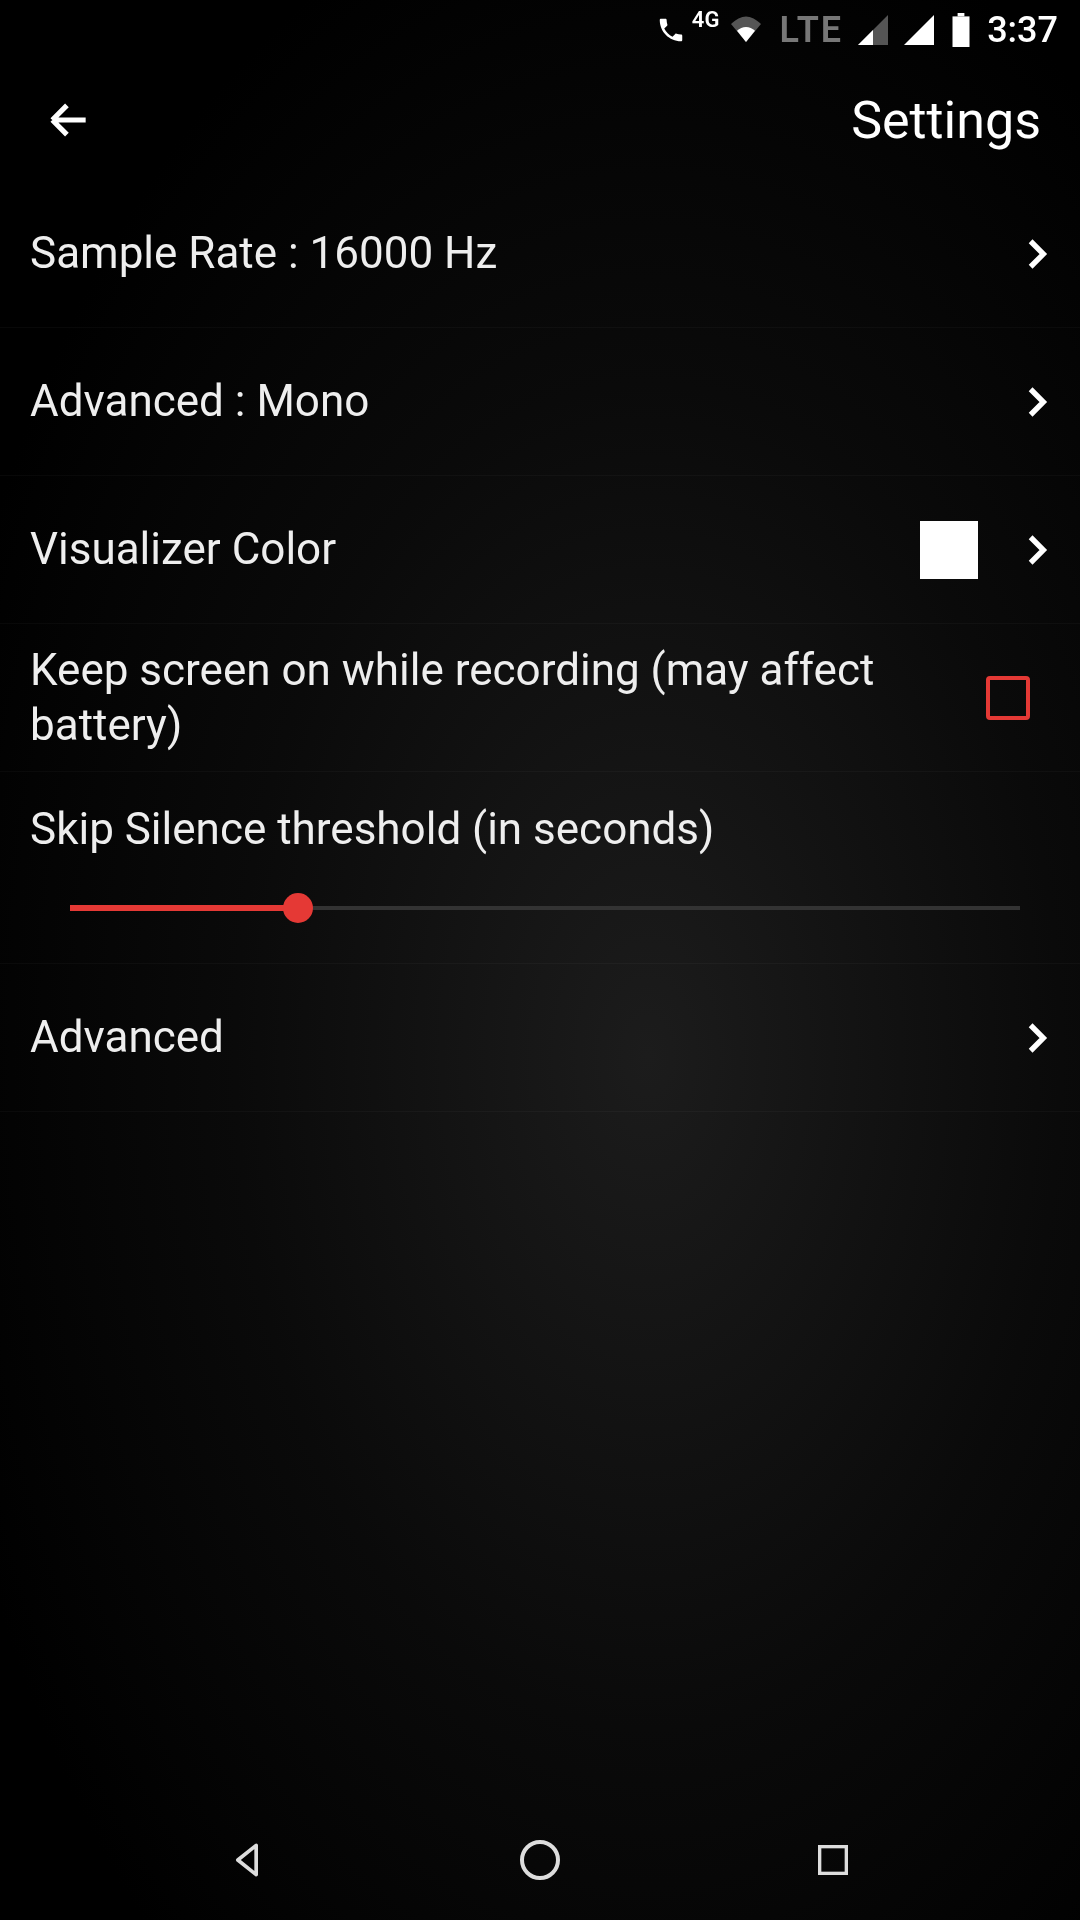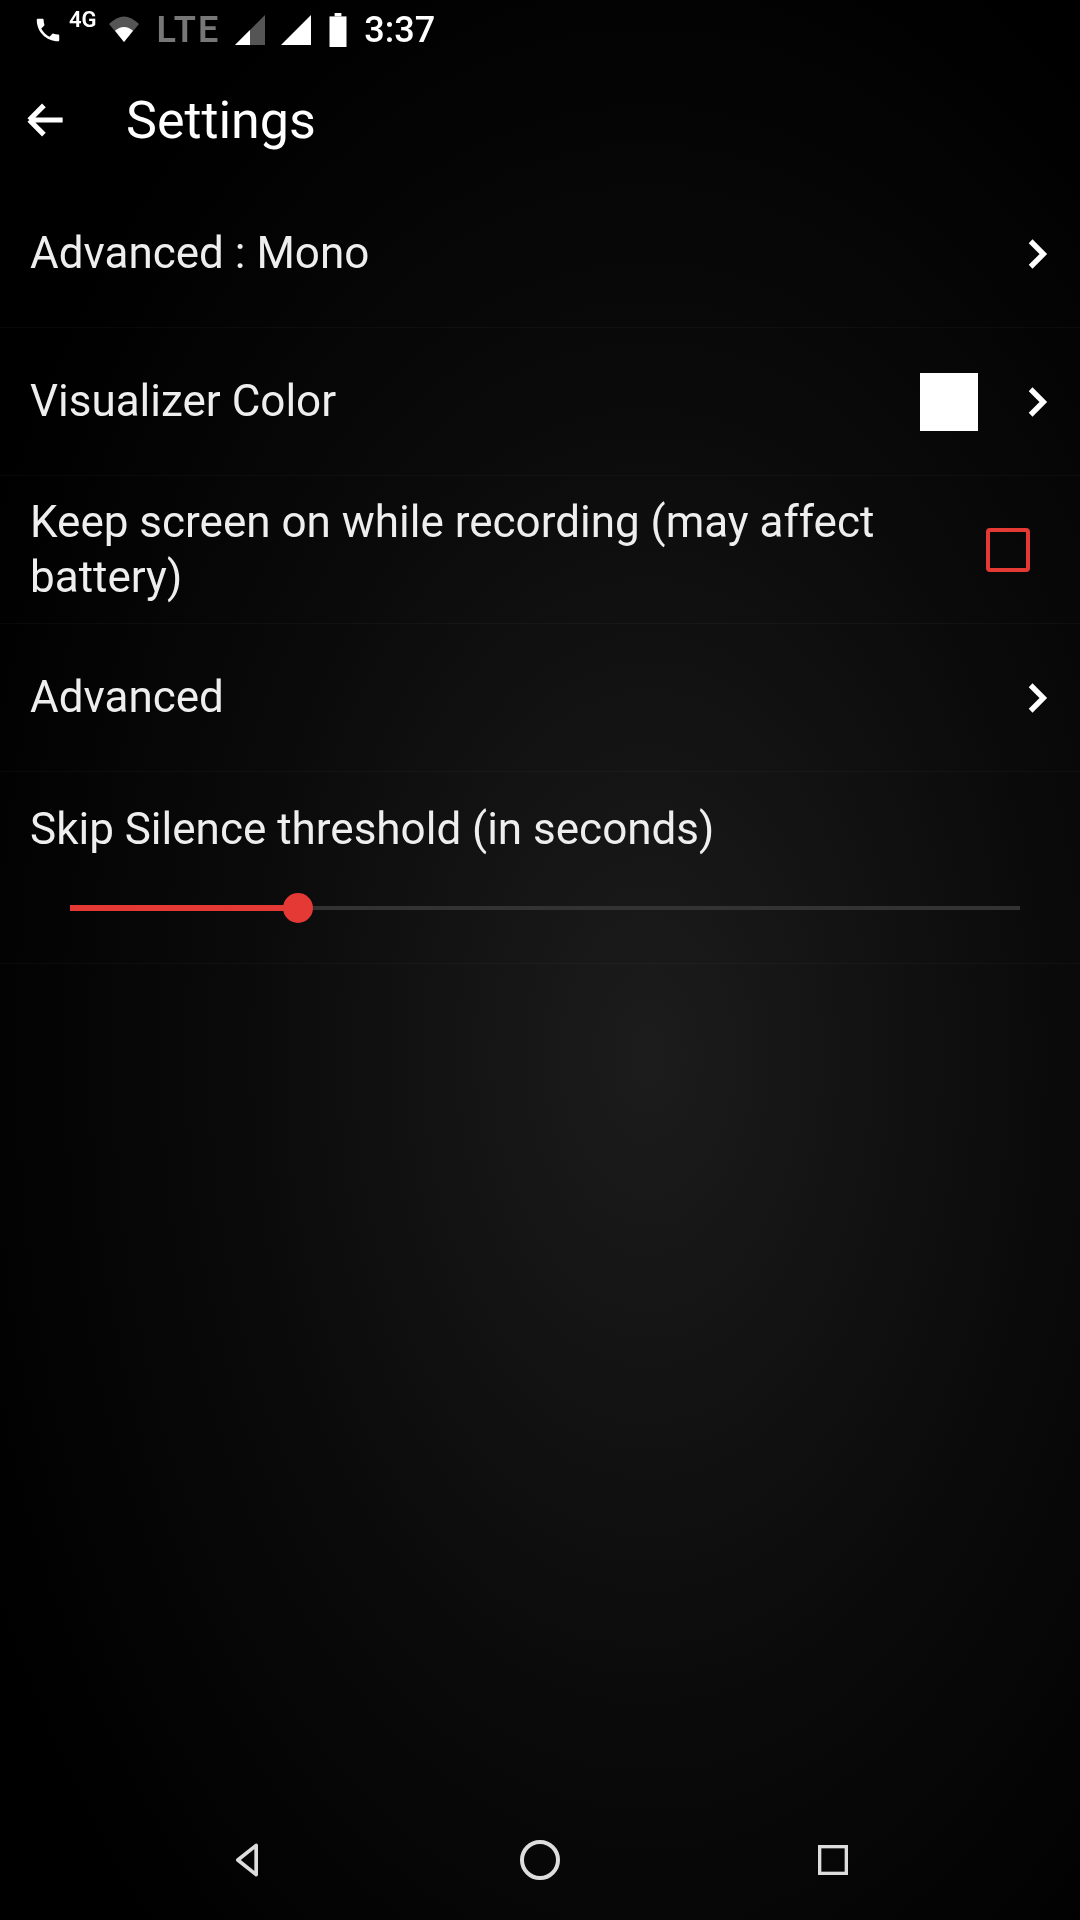--- a/index.html
+++ b/index.html
@@ -14,37 +14,38 @@
 .screen {
   width: 100%;
   height: 100%;
   background: radial-gradient(ellipse at 60% 55%, #1c1c1c 0%, #0a0a0a 45%, #000 80%);
   display: flex;
   flex-direction: column;
 }
 .status-bar {
   height: 60px;
   display: flex;
-  justify-content: flex-start;
+  justify-content: flex-end;
   align-items: center;
-  padding: 0 33px;
+  padding: 0 22px;
   gap: 14px;
   font-size: 36px;
   font-weight: 500;
   color: #fff;
 }
 .status-bar .lte { color: #777; letter-spacing: 2px; font-weight: 600; }
 .status-bar .fourg { font-size: 22px; font-weight: 600; position: relative; top: -8px; left: 6px; }
 .status-bar svg { display: block; }
 .app-bar {
   height: 120px;
   display: flex;
   align-items: center;
-  padding: 0 16px;
+  padding: 0 39px;
   gap: 50px;
+  justify-content: space-between;
 }
 .app-bar .title { font-size: 52px; font-weight: 400; }
 .back-btn { width: 60px; height: 60px; display:flex; align-items:center; justify-content:center; }
 .content { flex: 1; display: flex; flex-direction: column; }
 .row {
   display: flex;
   align-items: center;
   padding: 0 30px;
   border-bottom: 1px solid rgba(255,255,255,0.03);
   min-height: 148px;
@@ -130,20 +131,28 @@
     <div class="back-btn">
       <svg width="50" height="50" viewBox="0 0 24 24" fill="none" stroke="#fff" stroke-width="2.5">
           <path d="M20 12H4M4 12l7-7M4 12l7 7"></path>
         </svg>
     </div>
     <div class="title">Settings</div>
   </div>
 
   <div class="content">
 
+    <div class="row">
+      <div class="label">Sample Rate : 16000 Hz</div>
+      <div class="chev">
+        <svg width="22" height="34" viewBox="0 0 10 16" fill="none" stroke="#fff" stroke-width="2.5">
+            <path d="M2 2l6 6-6 6"></path>
+          </svg>
+      </div>
+    </div>
 
     <div class="row">
       <div class="label">Advanced : Mono</div>
       <div class="chev">
         <svg width="22" height="34" viewBox="0 0 10 16" fill="none" stroke="#fff" stroke-width="2.5">
             <path d="M2 2l6 6-6 6"></path>
           </svg>
       </div>
     </div>
 
@@ -158,39 +167,39 @@
       </div>
     </div>
 
     <div class="row">
       <div class="label">Keep screen on while recording (may affect battery)</div>
       <div class="checkbox">
         
       </div>
     </div>
 
-
-    <div class="row">
-      <div class="label">Advanced</div>
-      <div class="chev">
-        <svg width="22" height="34" viewBox="0 0 10 16" fill="none" stroke="#fff" stroke-width="2.5">
-            <path d="M2 2l6 6-6 6"></path>
-          </svg>
-      </div>
-    </div>
 
     <div class="row slider-row" style="border-bottom:1px solid rgba(255,255,255,0.03);">
       <div class="label">Skip Silence threshold (in seconds)</div>
       <div class="slider-track">
         <div class="slider-line"></div>
         <div class="slider-fill" style="width: 24%;"></div>
         <div class="slider-thumb" style="left: 24%;"></div>
       </div>
     </div>
 
+    <div class="row">
+      <div class="label">Advanced</div>
+      <div class="chev">
+        <svg width="22" height="34" viewBox="0 0 10 16" fill="none" stroke="#fff" stroke-width="2.5">
+            <path d="M2 2l6 6-6 6"></path>
+          </svg>
+      </div>
+    </div>
+
   </div>
 
   <div class="nav-bar">
     <div class="nav-btn">
       <svg width="44" height="44" viewBox="0 0 24 24" fill="none" stroke="#ddd" stroke-width="2">
           <path d="M17 4 L7 12 L17 20 Z" stroke-linejoin="round"></path>
         </svg>
     </div>
     <div class="nav-btn">
       <svg width="48" height="48" viewBox="0 0 24 24" fill="none" stroke="#ddd" stroke-width="2">

